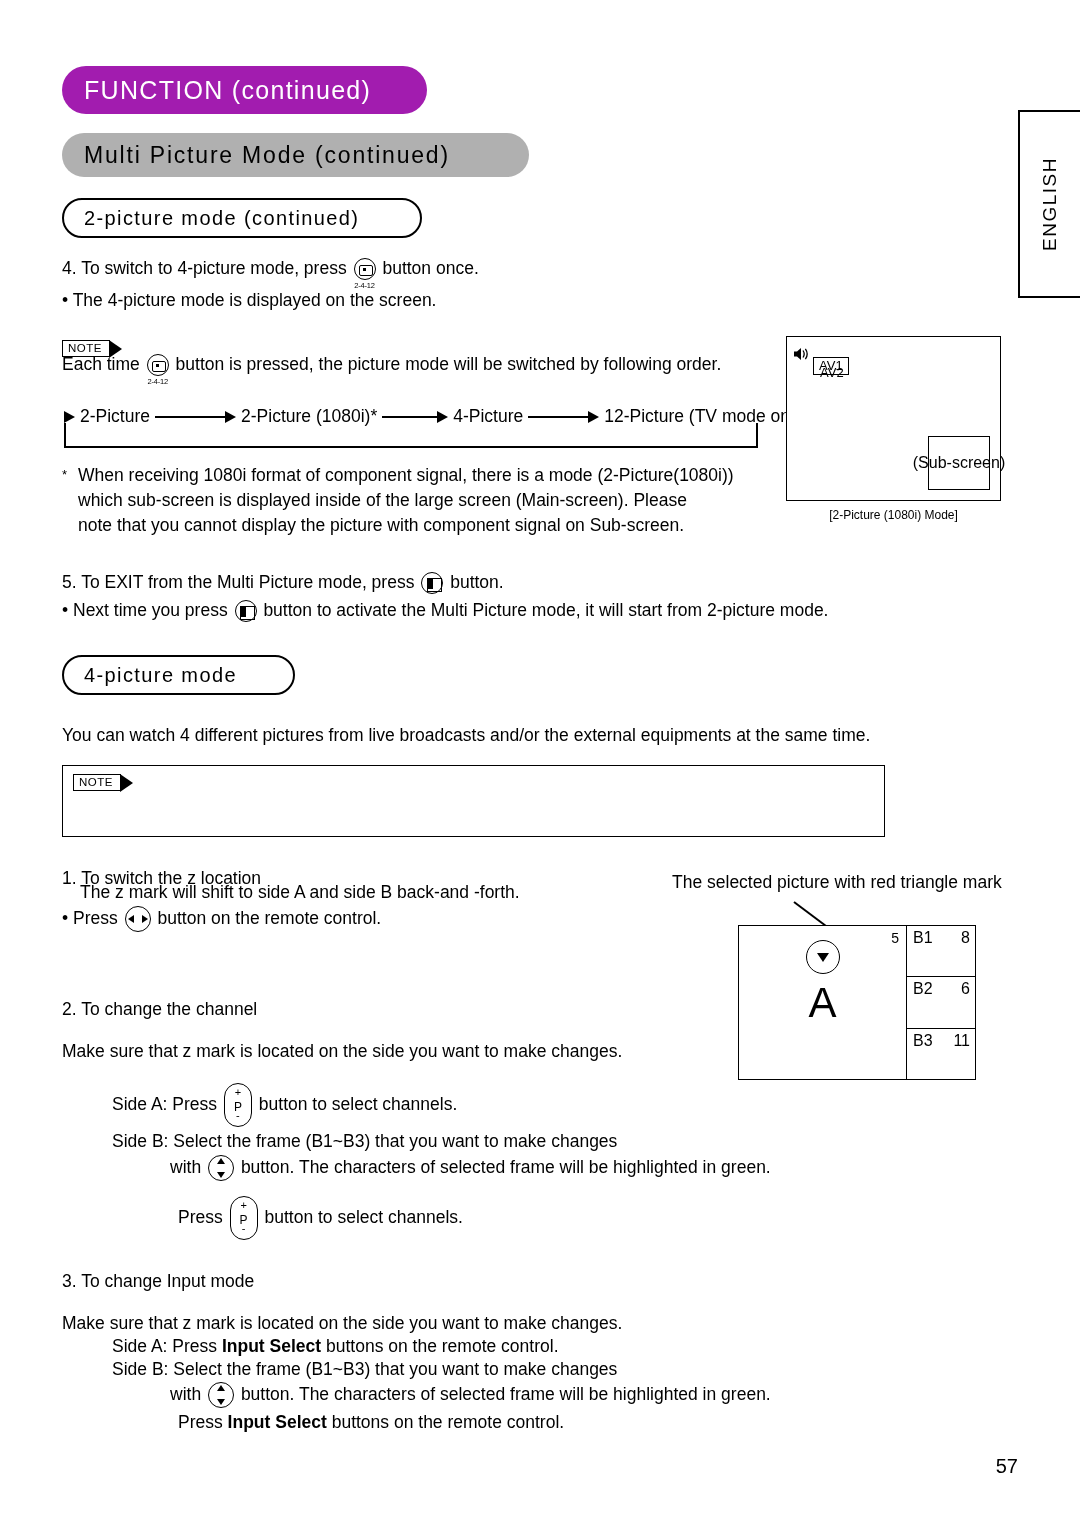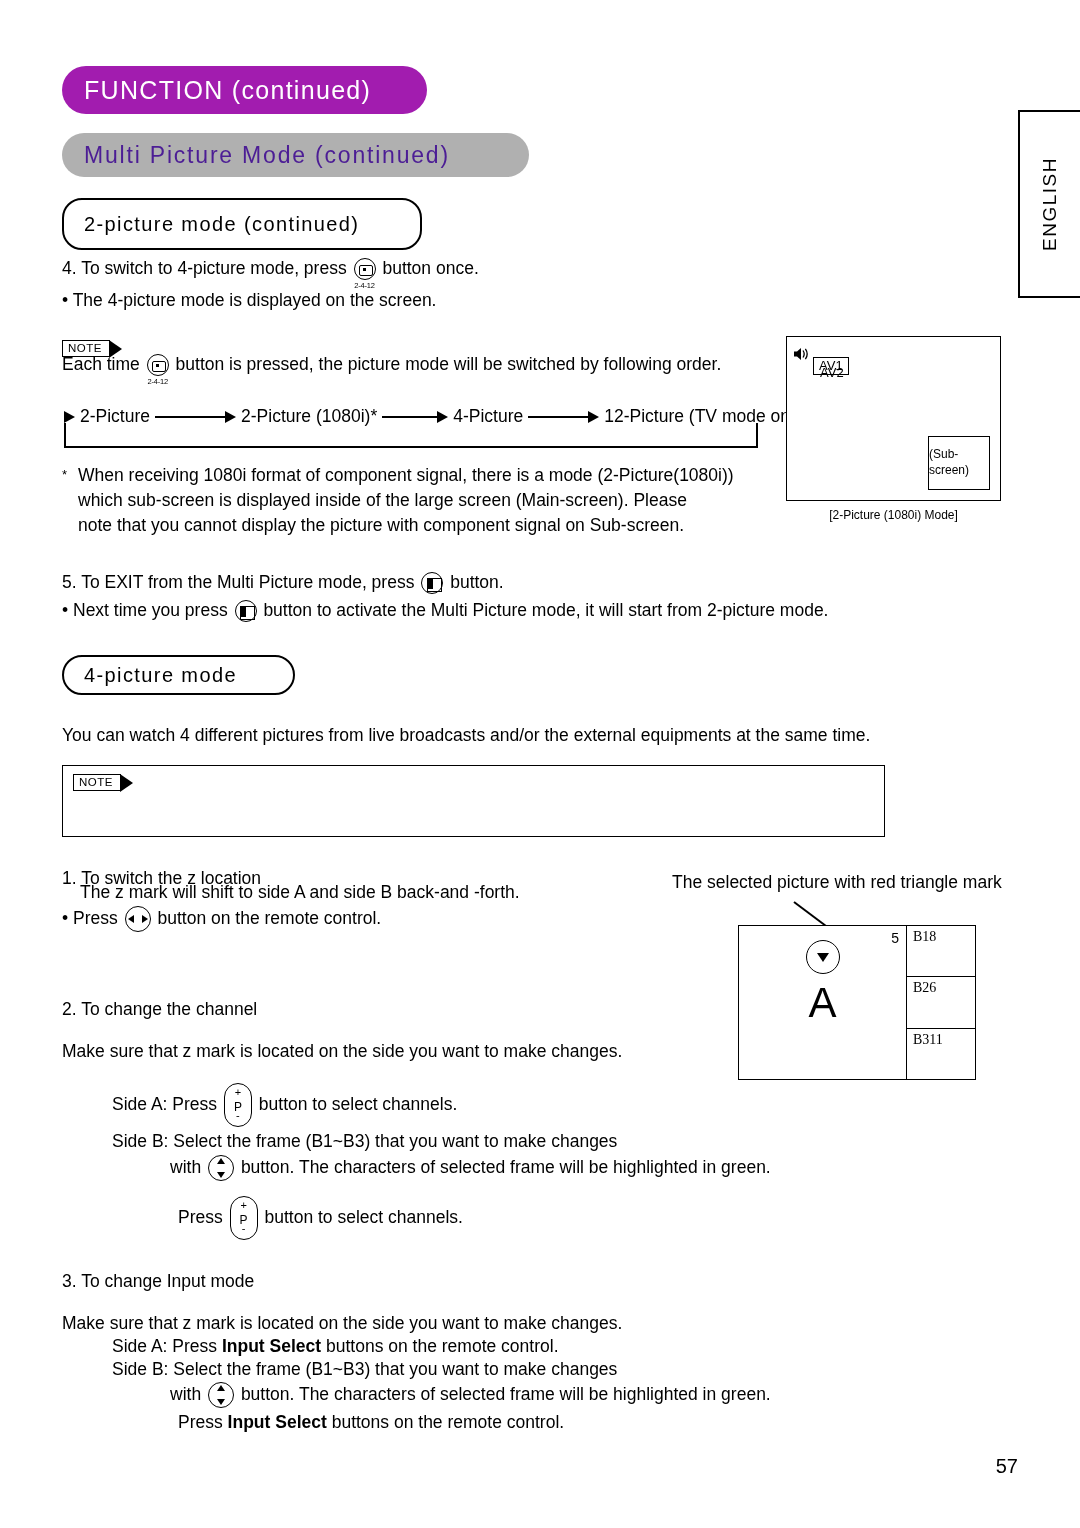--- a/index.html
+++ b/index.html
@@ -19,29 +19,29 @@
     width:365px; height:48px;
     background:#a21caf; color:#fff;
     border-radius:24px;
     display:flex; align-items:center;
     padding-left:22px;
     font-size:25px; letter-spacing:1.3px;
   }
   .hdr-gray{
     position:absolute; left:62px; top:133px;
     width:467px; height:44px;
-    background:#b0b0b0; color:#4c1d95;
+    background:#b0b0b0; color:#000000;
     border-radius:22px;
     display:flex; align-items:center;
     padding-left:22px;
     font-size:23px; letter-spacing:1.8px;
   }
   .hdr-outline{
     position:absolute; left:62px; top:198px;
-    width:360px; height:52px;
+    width:360px; height:40px;
     background:#fff; color:#000;
     border:2.5px solid #000;
     border-radius:20px;
     display:flex; align-items:center;
     padding-left:20px;
     font-size:20px; letter-spacing:1.4px;
   }
   .hdr-outline.small{
     left:62px; top:655px; width:233px; height:40px;
     font-size:20px;
@@ -128,23 +128,23 @@
     font-size:13px; line-height:16px;margin-top:12px;
   }
   .tv1 .av2{
     position:absolute; left:33px; top:28px;
     font-size:13px; line-height:16px;
   }
   .tv1 .sub{
     position:absolute; right:10px; bottom:10px;
     width:62px; height:54px;
     border:1.4px solid #000;
-    display:flex; flex-direction:column;
-    align-items:flex-start; justify-content:center;
-    font-size:12px; line-height:1.3;
+    display:flex; flex-direction:row;
+    align-items:center; justify-content:center;
+    font-size:16px; line-height:1.3;
   }
   .tv1-cap{
     position:absolute; left:786px; top:508px;
     width:215px; text-align:center;
     font-size:12px;
   }
   .spk{ position:absolute; left:6px; top:9px; }
 
   
   .tv4-wrap{ position:absolute; left:738px; top:925px; }
@@ -173,22 +173,22 @@
     border-top:9px solid #000;
     display:block;
   }
   .tv4 .main .bigA{
     position:absolute; left:50%; top:56px; transform:translateX(-50%);
     font-size:42px; line-height:1; font-weight:normal;
   }
   .tv4 .side{ width:68px; display:flex; flex-direction:column; }
   .tv4 .side .cell{
     flex:1; border-bottom:1.6px solid #000;
-    font-size:14px; padding:3px 5px 0 6px;
-    display:flex; font-family:Liberation Serif, serif;
+    font-size:16px; padding:3px 5px 0 6px;
+    display:flex; justify-content:space-between;
   }
   .tv4 .side .cell:last-child{ border-bottom:none; }
 
   .callout{
     position:absolute; left:672px; top:872px;
     font-size:17.5px; white-space:nowrap;
   }
   .callout-arrow{ position:absolute; left:790px; top:898px; }
 
   

